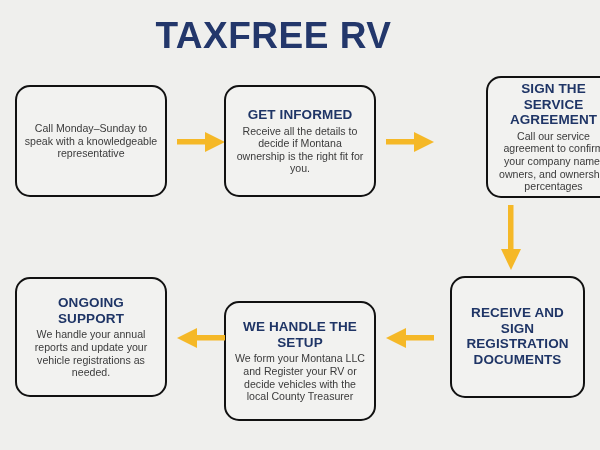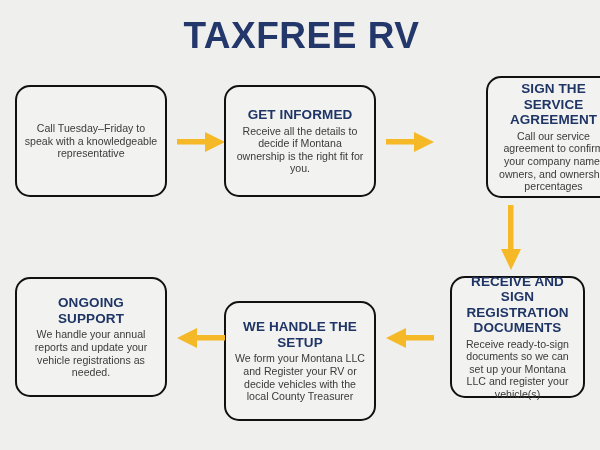--- a/index.html
+++ b/index.html
@@ -24,21 +24,20 @@
     position: absolute;
     left: 0;
     top: 14px;
     width: 547px;
     text-align: center;
     font-size: 37px;
     font-weight: bold;
     letter-spacing: 0.5px;
     color: #23376b;
     line-height: 44px;
-    padding-left: 28px;
   }
   .step-box {
     position: absolute;
     box-sizing: border-box;
     border: 2.6px solid #111111;
     border-radius: 15px;
     background: #f2f2f0;
     display: flex;
     flex-direction: column;
     align-items: center;
@@ -83,21 +82,21 @@
   #arrow-5 { left: 177px; top: 327px; }
 </style>
 </head>
 <body>
 
 <div id="canvas">
 
   <div id="page-title">TAXFREE RV</div>
 
   <div class="step-box" id="box-contact-us">
-    <div class="step-body">Call Tuesday–Friday to speak with a knowledgeable representative</div>
+    <div class="step-body">Call Monday–Sunday to speak with a knowledgeable representative</div>
   </div>
 
   <div class="arrow" id="arrow-1">
     <svg width="48" height="22" viewBox="0 0 48 22">
       <rect x="0" y="8" width="32" height="5.5" fill="#f5b827"></rect>
       <polygon points="28,1 48,11 28,21" fill="#f5b827"></polygon>
     </svg>
   </div>
 
   <div class="step-box" id="box-get-informed">
@@ -119,21 +118,20 @@
 
   <div class="arrow" id="arrow-3">
     <svg width="22" height="66" viewBox="0 0 22 66">
       <rect x="8" y="0" width="5.5" height="48" fill="#f5b827"></rect>
       <polygon points="1,44 21,44 11,65" fill="#f5b827"></polygon>
     </svg>
   </div>
 
   <div class="step-box" id="box-receive-sign-docs">
     <div class="step-heading">RECEIVE AND SIGN REGISTRATION DOCUMENTS</div>
-    <div class="step-body">Receive ready-to-sign documents so we can set up your Montana LLC and register your vehicle(s)</div>
   </div>
 
   <div class="arrow" id="arrow-4">
     <svg width="48" height="22" viewBox="0 0 48 22">
       <rect x="16" y="8" width="32" height="5.5" fill="#f5b827"></rect>
       <polygon points="20,1 0,11 20,21" fill="#f5b827"></polygon>
     </svg>
   </div>
 
   <div class="step-box" id="box-we-handle-setup">

